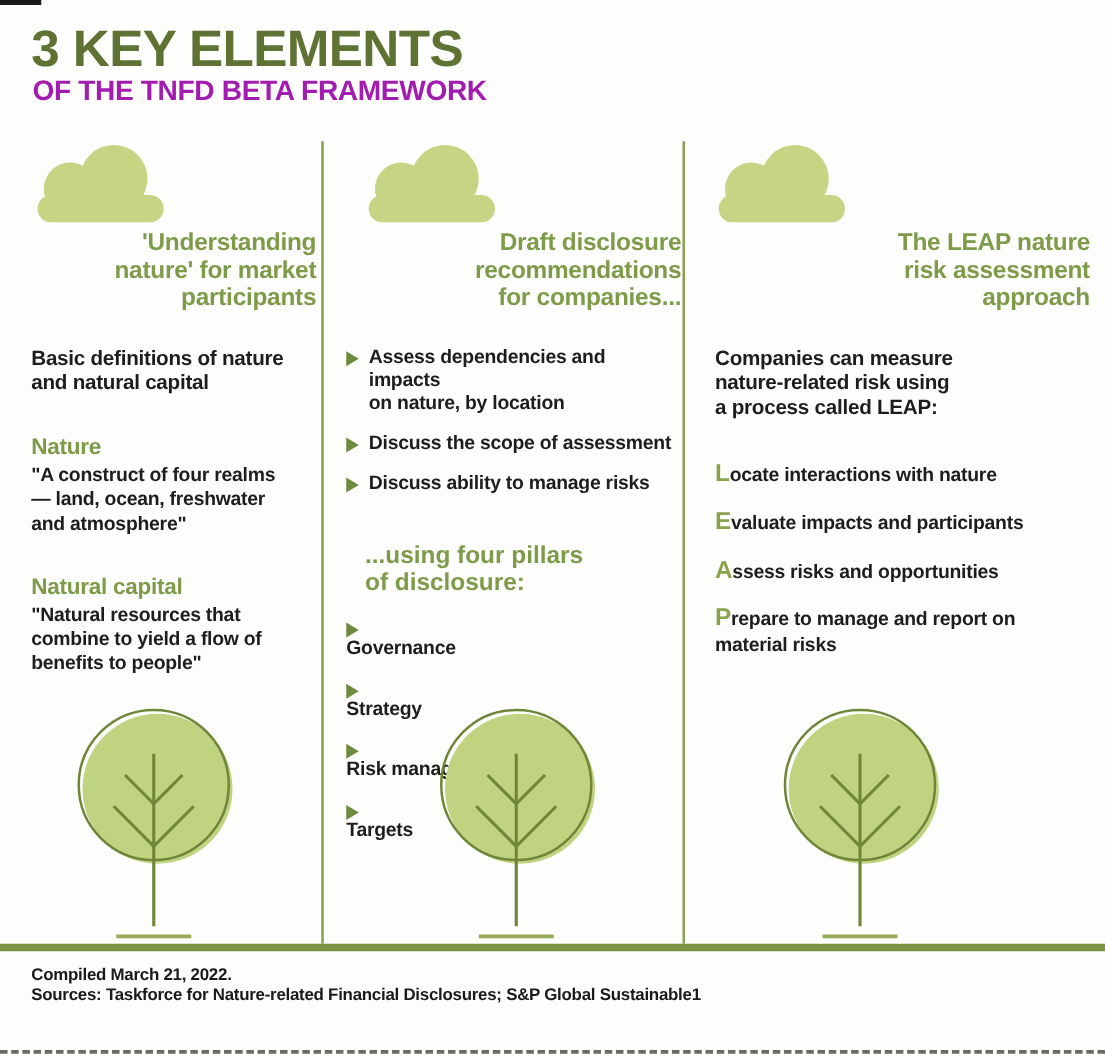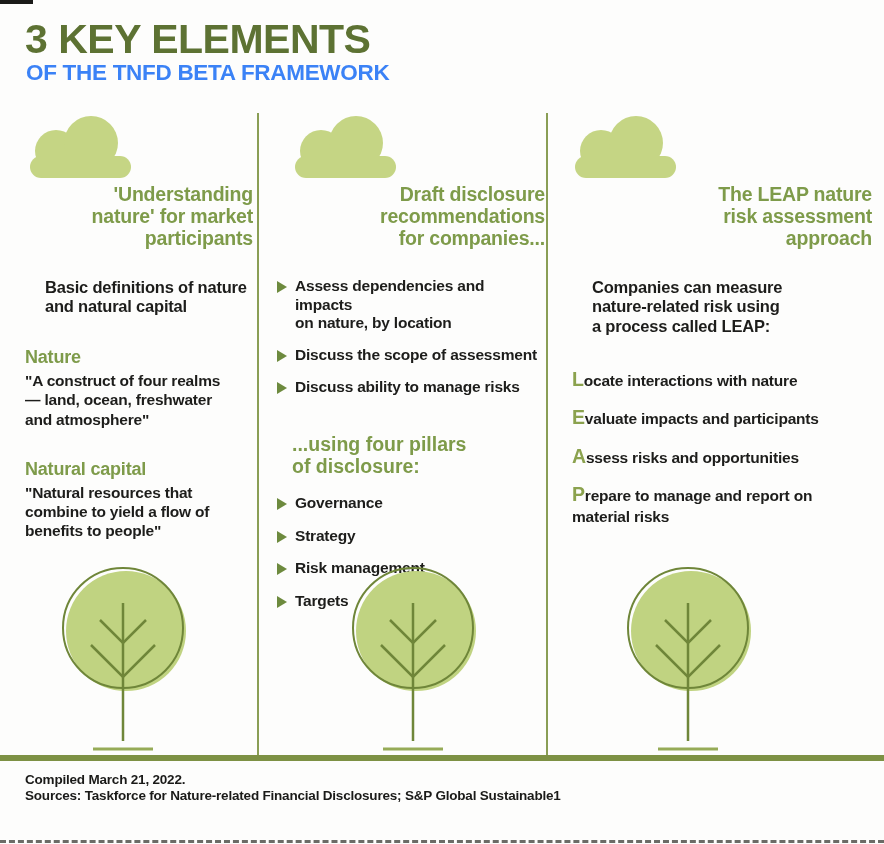--- a/index.html
+++ b/index.html
@@ -10,51 +10,51 @@
   .pre{white-space:pre-line;}
 
   
   .top-mark{position:absolute;left:0;top:0;width:33px;height:4px;background:#1a1a18;}
   .bottom-dash{position:absolute;left:0;right:0;bottom:1px;height:0;border-top:3px dashed rgba(70,70,64,.8);}
 
   
   .title{position:absolute;left:25px;top:18px;font-size:41px;font-weight:bold;
          letter-spacing:-0.5px;color:#5d7233;line-height:1.05;}
   .subtitle{position:absolute;left:26px;top:60px;font-size:22.5px;font-weight:bold;
-         letter-spacing:-0.3px;color:#3b82f6;}
+         letter-spacing:-0.3px;color:#a21caf;}
 
   
   .divider{position:absolute;top:113px;height:642px;width:2px;background:#8a9e55;}
   .divider.d1{left:257px;} .divider.d2{left:546px;}
   .ground{position:absolute;left:0;top:755px;width:884px;height:6px;background:#7d9144;}
 
   
   .cloud{position:absolute;top:115px;width:110px;height:63px;}
   .cloud svg{display:block;width:100%;height:100%;}
   .cloud.c1{left:25px;} .cloud.c2{left:290px;} .cloud.c3{left:570px;}
 
   
   .col{position:absolute;top:183px;color:#1d1d1b;}
   .col1{left:25px;width:228px;}
   .col2{left:277px;width:268px;}
   .col3{left:572px;width:300px;}
   .col-heading{font-size:19.5px;font-weight:bold;color:#7e9b4a;line-height:1.14;letter-spacing:-0.2px;text-align:right;}
   .col2 .col-heading, .pillars-heading{margin-left:15px;}
-  .intro{margin-top:28px;font-size:16.5px;font-weight:bold;line-height:1.2;letter-spacing:-0.2px;margin-left:20px;}
+  .intro{margin-top:28px;font-size:16.5px;font-weight:bold;line-height:1.2;letter-spacing:-0.2px;}
   .subhead{margin-top:30px;font-size:18px;font-weight:bold;color:#7e9b4a;letter-spacing:-0.2px;}
   .quote{margin-top:3px;font-size:15.5px;font-weight:bold;line-height:1.24;letter-spacing:-0.2px;}
 
   .bullet-list{margin-top:27px;}
   .bullet-row{display:flex;align-items:flex-start;margin-bottom:13px;}
   .tri{flex:0 0 auto;width:0;height:0;margin:4px 8px 0 0;
        border-left:10px solid #6d8a3e;border-top:6px solid transparent;border-bottom:6px solid transparent;}
   .bullet-text{font-size:15.5px;font-weight:bold;line-height:1.22;letter-spacing:-0.2px;}
   .pillars-heading{margin-top:36px;font-size:19.5px;font-weight:bold;color:#7e9b4a;line-height:1.14;}
   .pillar-list{margin-top:16px;}
-  .pillar-list .bullet-row{margin-bottom:14px;}
+  .pillar-list .bullet-row{margin-bottom:14px;flex-direction:column;}
 
   .leap-list{margin-top:30px;}
   .leap-row{margin-bottom:14px;font-size:15.5px;font-weight:bold;line-height:1.25;letter-spacing:-0.2px;}
   .leap-letter{font-size:19.5px;font-weight:bold;color:#8ba24e;}
 
   
   .tree{position:absolute;top:563px;width:140px;height:192px;}
   .tree svg{display:block;width:100%;height:100%;}
   .tree.t1{left:53px;} .tree.t2{left:343px;} .tree.t3{left:618px;}
 

